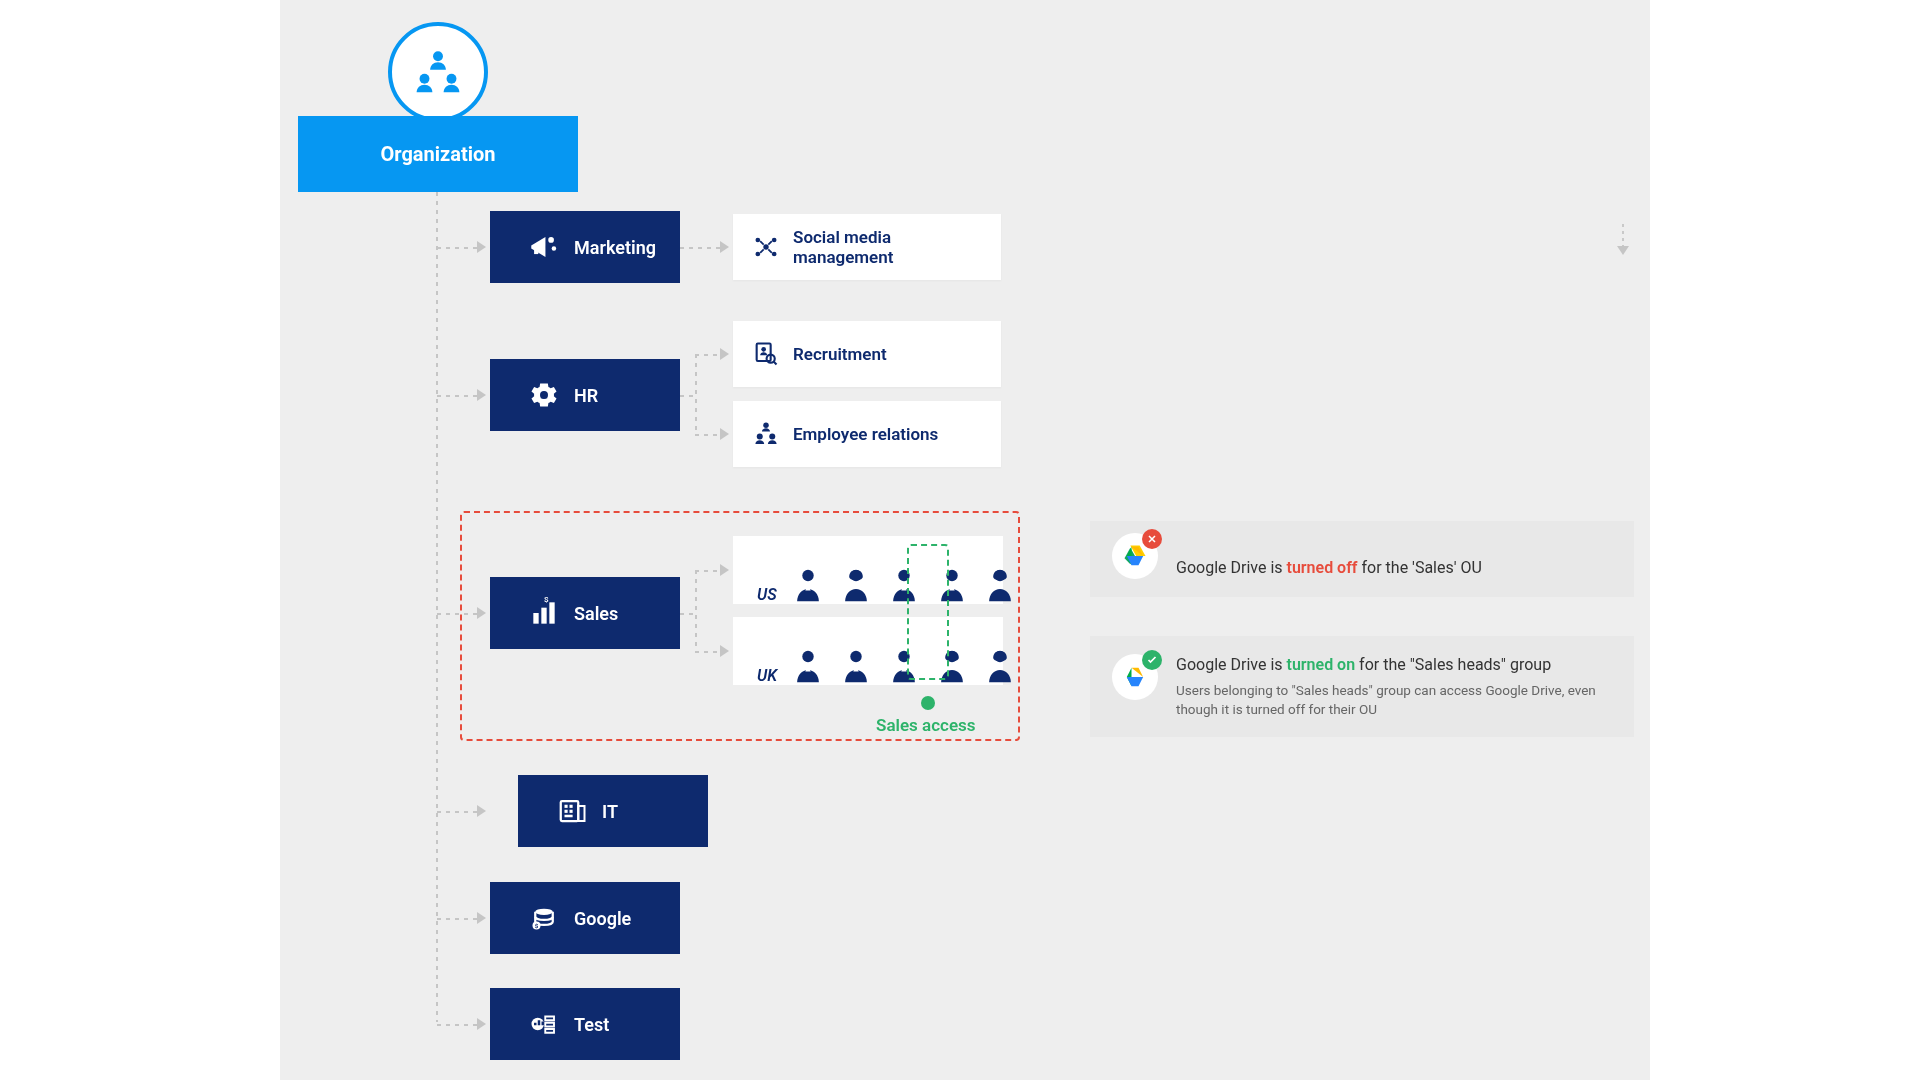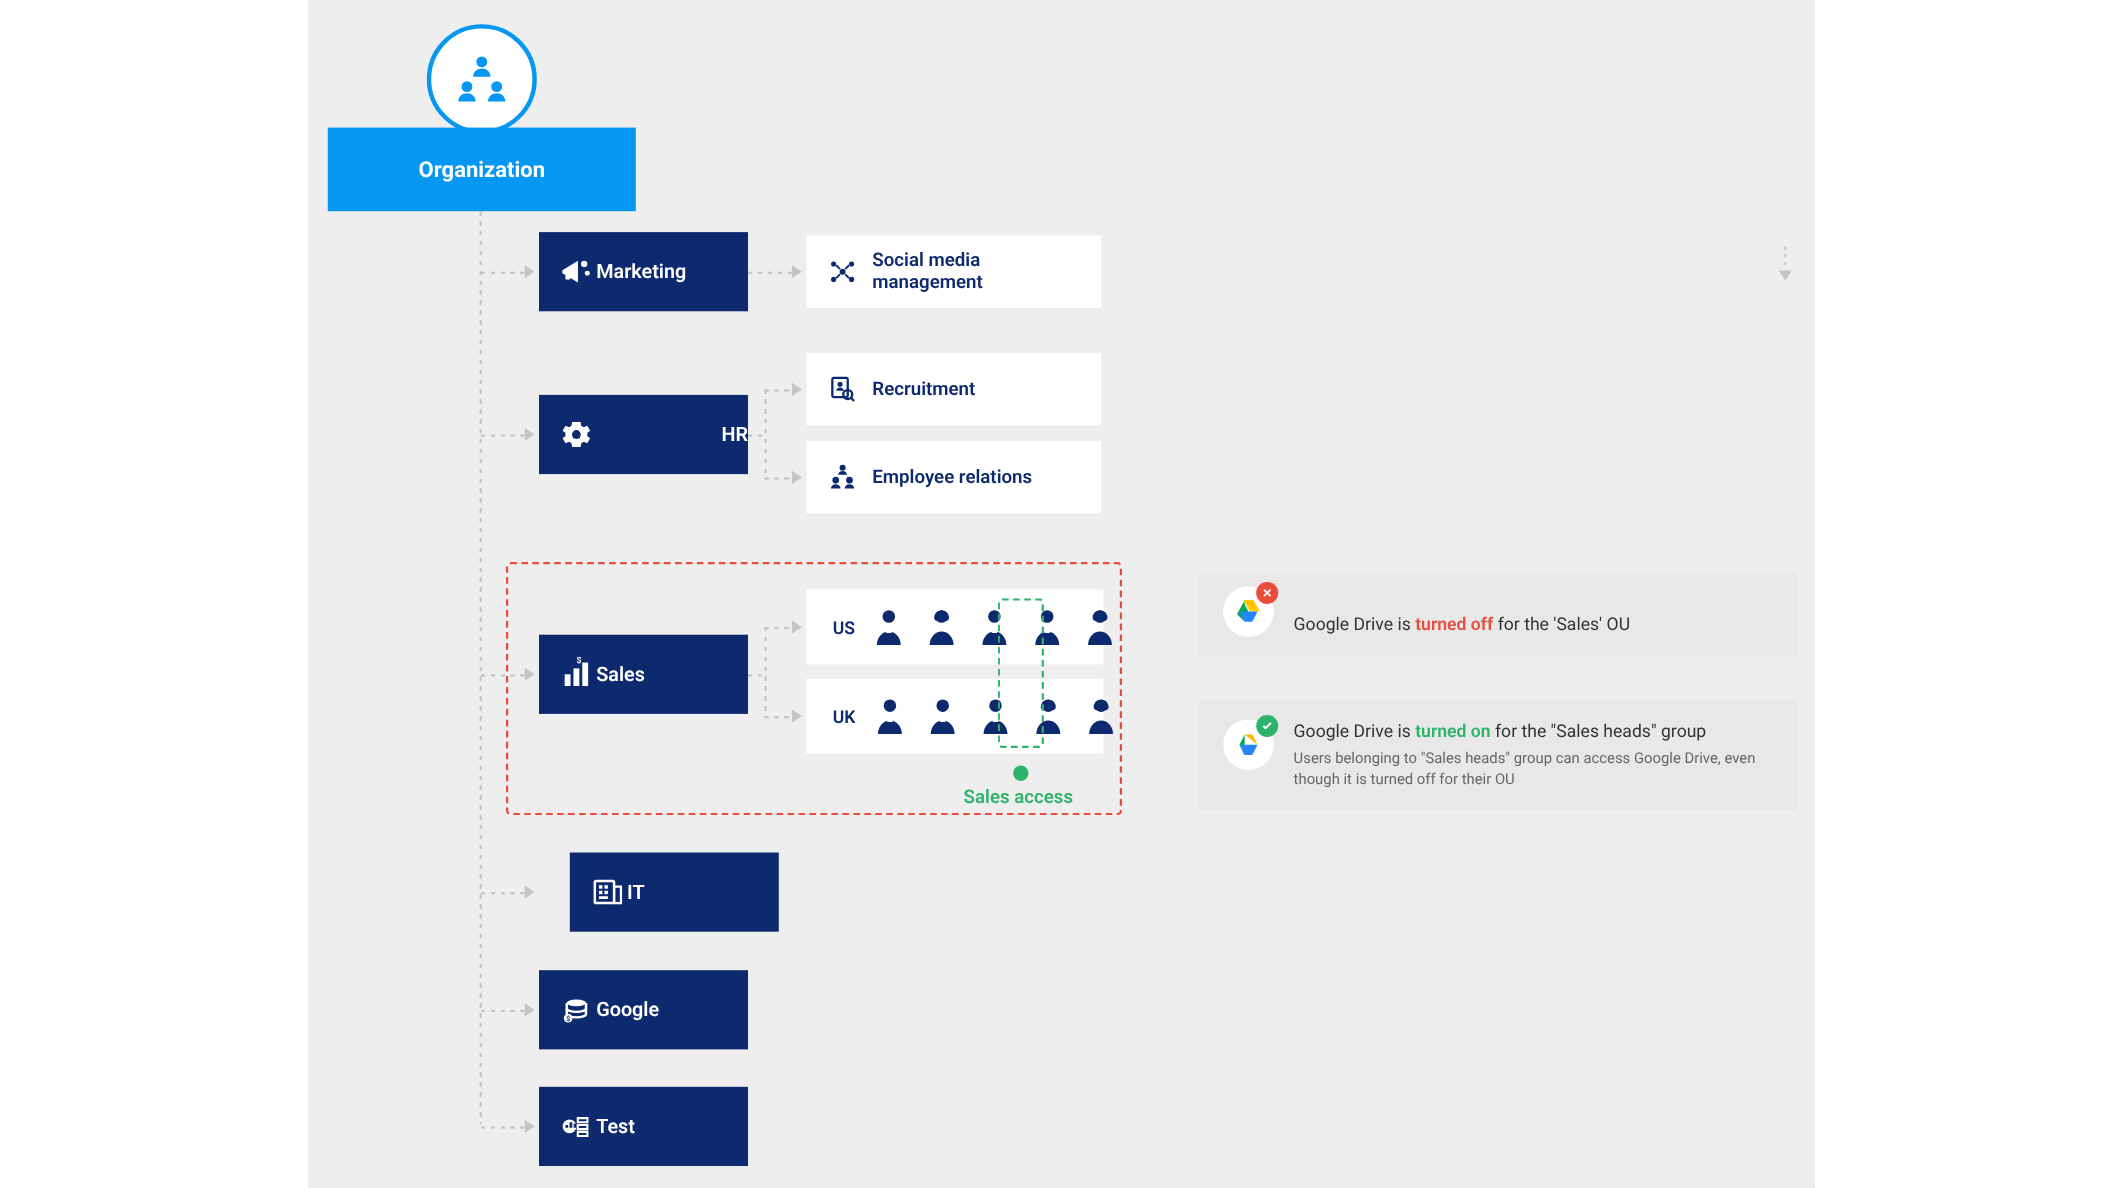--- a/index.html
+++ b/index.html
@@ -48,21 +48,22 @@
     color: #0697f2;
   }
   .dept {
     position: absolute;
     width: 190px;
     height: 72px;
     background: #0e2a6e;
     color: #fff;
     display: flex;
     align-items: center;
-    padding-left: 16px;
+    gap: 12px;
+    padding-left: 36px;
     font-weight: 600;
     font-size: 18px;
   }
   .dept .icon { width: 36px; height: 36px; display:flex; align-items:center; justify-content:center; flex-shrink:0; }
   .sub {
     position: absolute;
     background: #fff;
     color: #0e2a6e;
     display: flex;
     align-items: center;
@@ -72,24 +73,25 @@
     font-weight: 600;
     font-size: 17px;
     box-shadow: 0 1px 2px rgba(0,0,0,0.04);
   }
   .sub .icon { width: 34px; height: 34px; display:flex; align-items:center; justify-content:center; flex-shrink:0; color:#0e2a6e; }
   .people-card {
     position: absolute;
     background: #fff;
     height: 68px;
     display: flex;
-    align-items: center;
+    align-items: flex-end;
     gap: 14px;
     padding: 0 24px;
     color: #0e2a6e;
+    font-style: italic;
   }
   .people-card .region { font-weight:600; font-size:16px; width: 30px; }
   .person-svg { width:34px; height:38px; color:#0e2a6e; flex-shrink:0; }
   .sales-outline {
     position: absolute;
     border: 2px dashed #e74c3c;
     border-radius: 4px;
   }
   .heads-outline {
     position: absolute;
@@ -202,21 +204,21 @@
           <circle cx="19" cy="18" r="2"></circle>
           <circle cx="12" cy="12" r="2.3"></circle>
           <path d="M7 7l3 3M17 7l-3 3M7 17l3-3M17 17l-3-3" stroke="#0e2a6e" stroke-width="1.5"></path>
         </svg>
     </span>
     <span>Social media management</span>
   </div>
 
   <div class="hline" style="left:157px; top:395px; width:40px;"></div>
   <div class="arrow-right" style="left:197px; top:389px;"></div>
-  <div class="dept" style="left:210px; top:359px;justify-content:space-between;">
+  <div class="dept" style="left:210px; top:359px;">
     <span class="icon">
       <svg viewBox="0 0 24 24" width="32" height="32" fill="#fff">
           <path d="M12 3a4 4 0 100 8 4 4 0 000-8z" opacity=".0"></path>
           <path d="M19.4 13a7.9 7.9 0 00.1-1 7.9 7.9 0 00-.1-1l2-1.6-2-3.4-2.4 1a7.7 7.7 0 00-1.7-1l-.4-2.6H9.1l-.4 2.6a7.7 7.7 0 00-1.7 1l-2.4-1-2 3.4L4.6 11a7.9 7.9 0 000 2l-2 1.6 2 3.4 2.4-1c.5.4 1.1.8 1.7 1l.4 2.6h5.8l.4-2.6c.6-.2 1.2-.6 1.7-1l2.4 1 2-3.4zM12 15a3 3 0 110-6 3 3 0 010 6z"></path>
           <circle cx="12" cy="11" r="1.6" fill="#0e2a6e"></circle>
           <path d="M9.5 14.5c0-1.2 1.1-2 2.5-2s2.5.8 2.5 2z" fill="#0e2a6e"></path>
         </svg>
     </span>
     <span>HR</span>
   </div>

